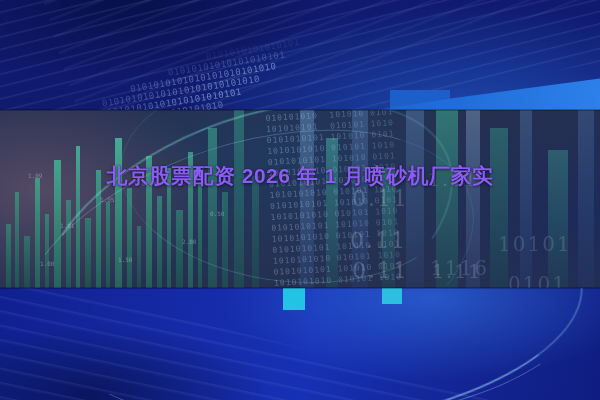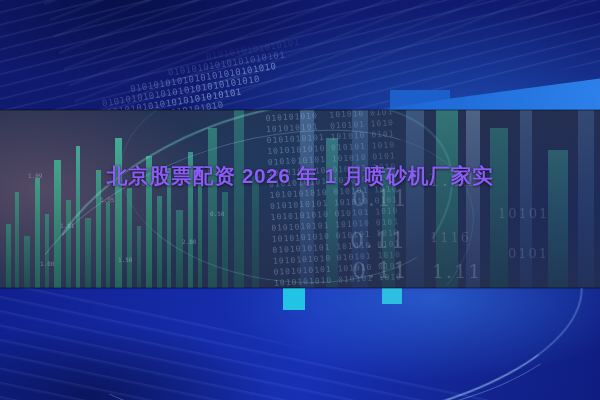--- a/index.html
+++ b/index.html
@@ -187,21 +187,21 @@
   
   .ghost-num {
     position: absolute;
     font-family: "DejaVu Serif", "Liberation Serif", serif;
     color: rgba(215,228,245,.22);
     font-size: 22px;
     letter-spacing: 2px;
     white-space: nowrap;
   }
   .ghost-num.n2 { font-size: 19px; color: rgba(220,232,250,.20); }
-  .ghost-num.n3 { font-size: 13px; color: rgba(200,220,245,.18); }
+  .ghost-num.n3 { font-size: 20px; color: rgba(200,220,245,.18); margin-top: 26px; }
 
   
   .tick-lab {
     position: absolute;
     font-family: "DejaVu Sans Mono", "Liberation Mono", monospace;
     font-size: 6px;
     color: rgba(210,225,245,.38);
     white-space: nowrap;
   }
 

